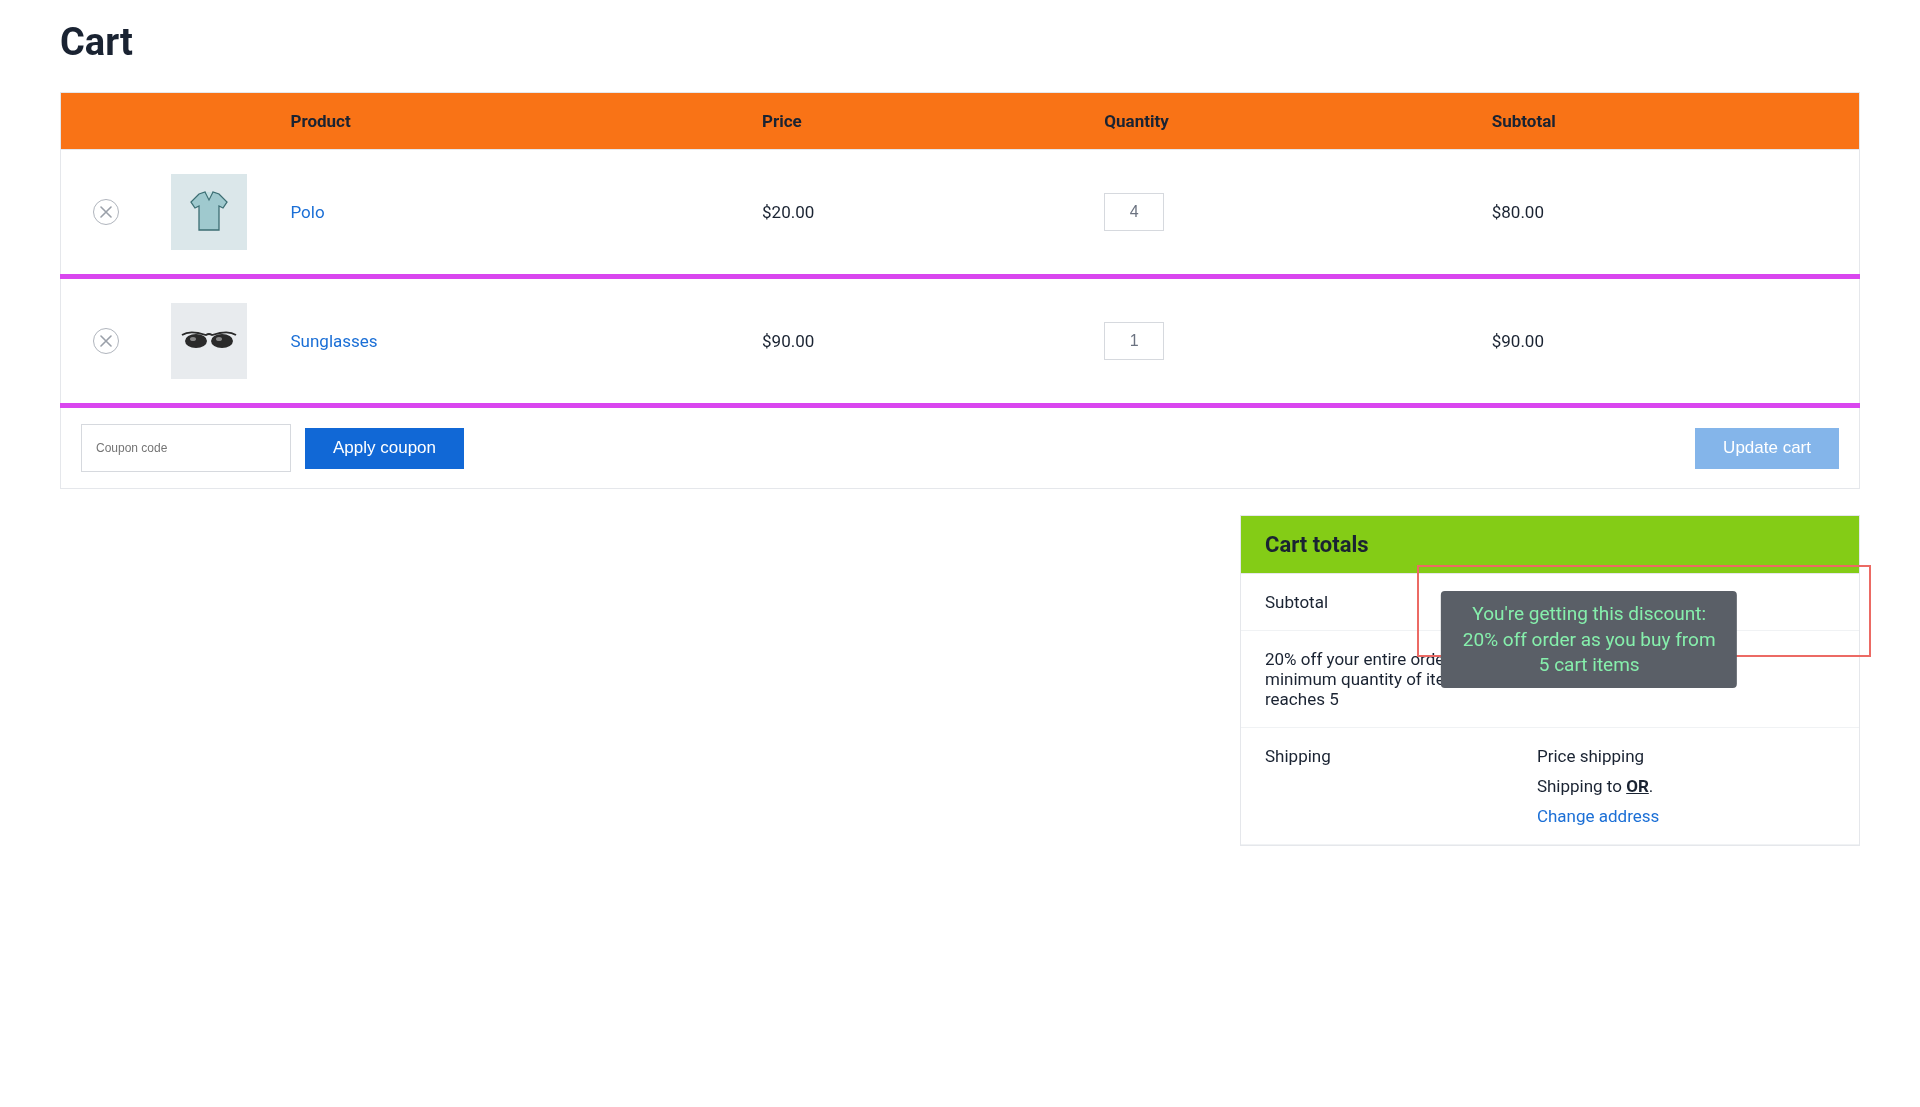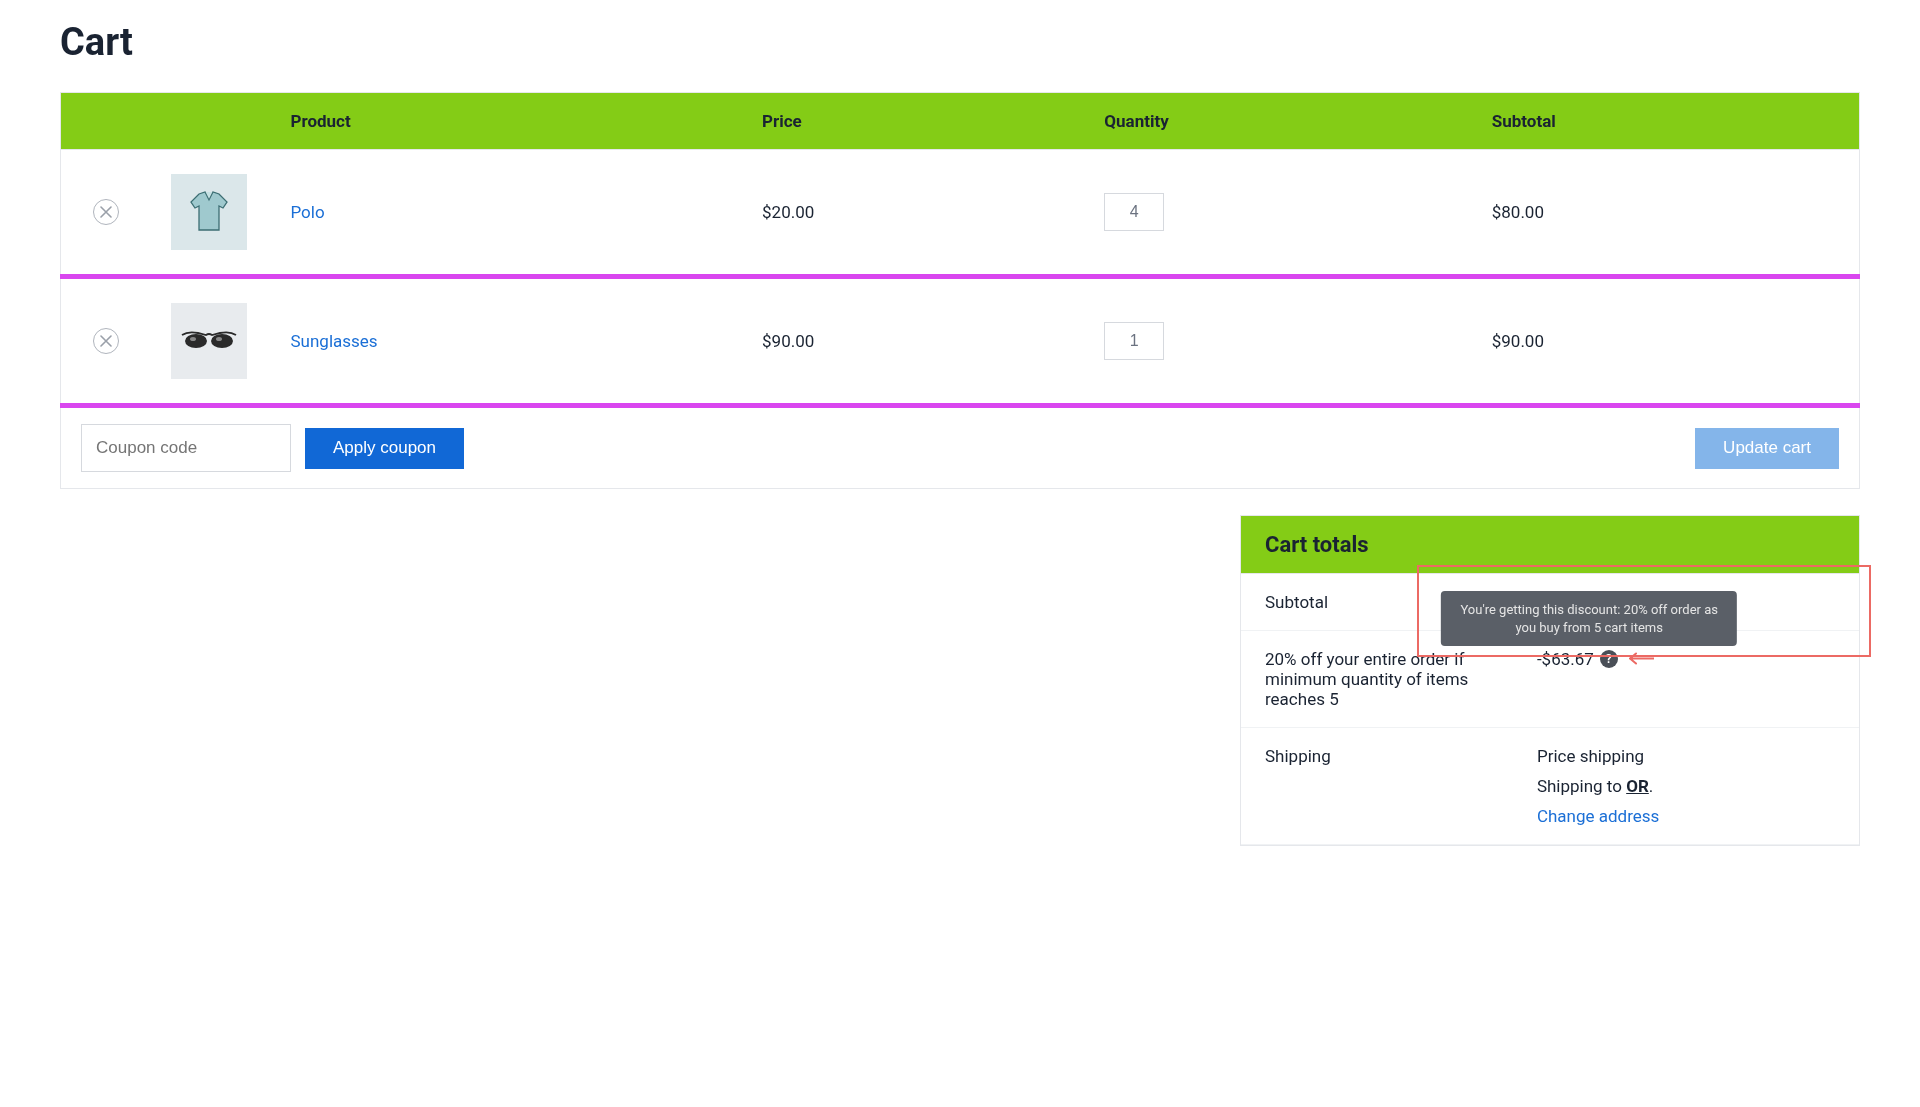--- a/index.html
+++ b/index.html
@@ -15,21 +15,21 @@
       color: #1a2332;
       margin-bottom: 28px;
     }
     .cart-table {
       width: 100%;
       border: 1px solid #e5e7eb;
       border-collapse: collapse;
       background: #fff;
     }
     .cart-table thead tr {
-      background: #84cc16;
+      background: #f97316;
     }
     .cart-table th {
       text-align: left;
       font-size: 17px;
       font-weight: 700;
       color: #1a2332;
       padding: 18px 20px;
       border-bottom: 1px solid #e5e7eb;
     }
     .cart-table td {
@@ -90,21 +90,21 @@
       justify-content: space-between;
       align-items: center;
       gap: 20px;
     }
     .coupon-wrap { display: flex; gap: 14px; align-items: center; }
     .coupon-input {
       width: 210px;
       height: 48px;
       border: 1px solid #d6d9de;
       padding: 0 14px;
-      font-size: 17px;
+      font-size: 12px;
       color: #6b7280;
     }
     .btn {
       height: 41px;
       padding: 0 28px;
       border: none;
       font-size: 17px;
       cursor: pointer;
       color: #fff;
       display: inline-flex;
@@ -160,22 +160,22 @@
       font-weight: 700;
       align-items: center;
       justify-content: center;
     }
     .tooltip {
       position: absolute;
       top: -58px;
       left: 50%;
       transform: translateX(-46%);
       background: #5a5f67;
-      color: #e5e5e5;
-      font-size: 13px;
+      color: #86efac;
+      font-size: 19px;
       line-height: 1.35;
       padding: 10px 16px;
       border-radius: 4px;
       width: 296px;
       text-align: center;
       z-index: 10;
     }
     .annotation-box {
       position: absolute;
       border: 2px solid #ec6a64;

